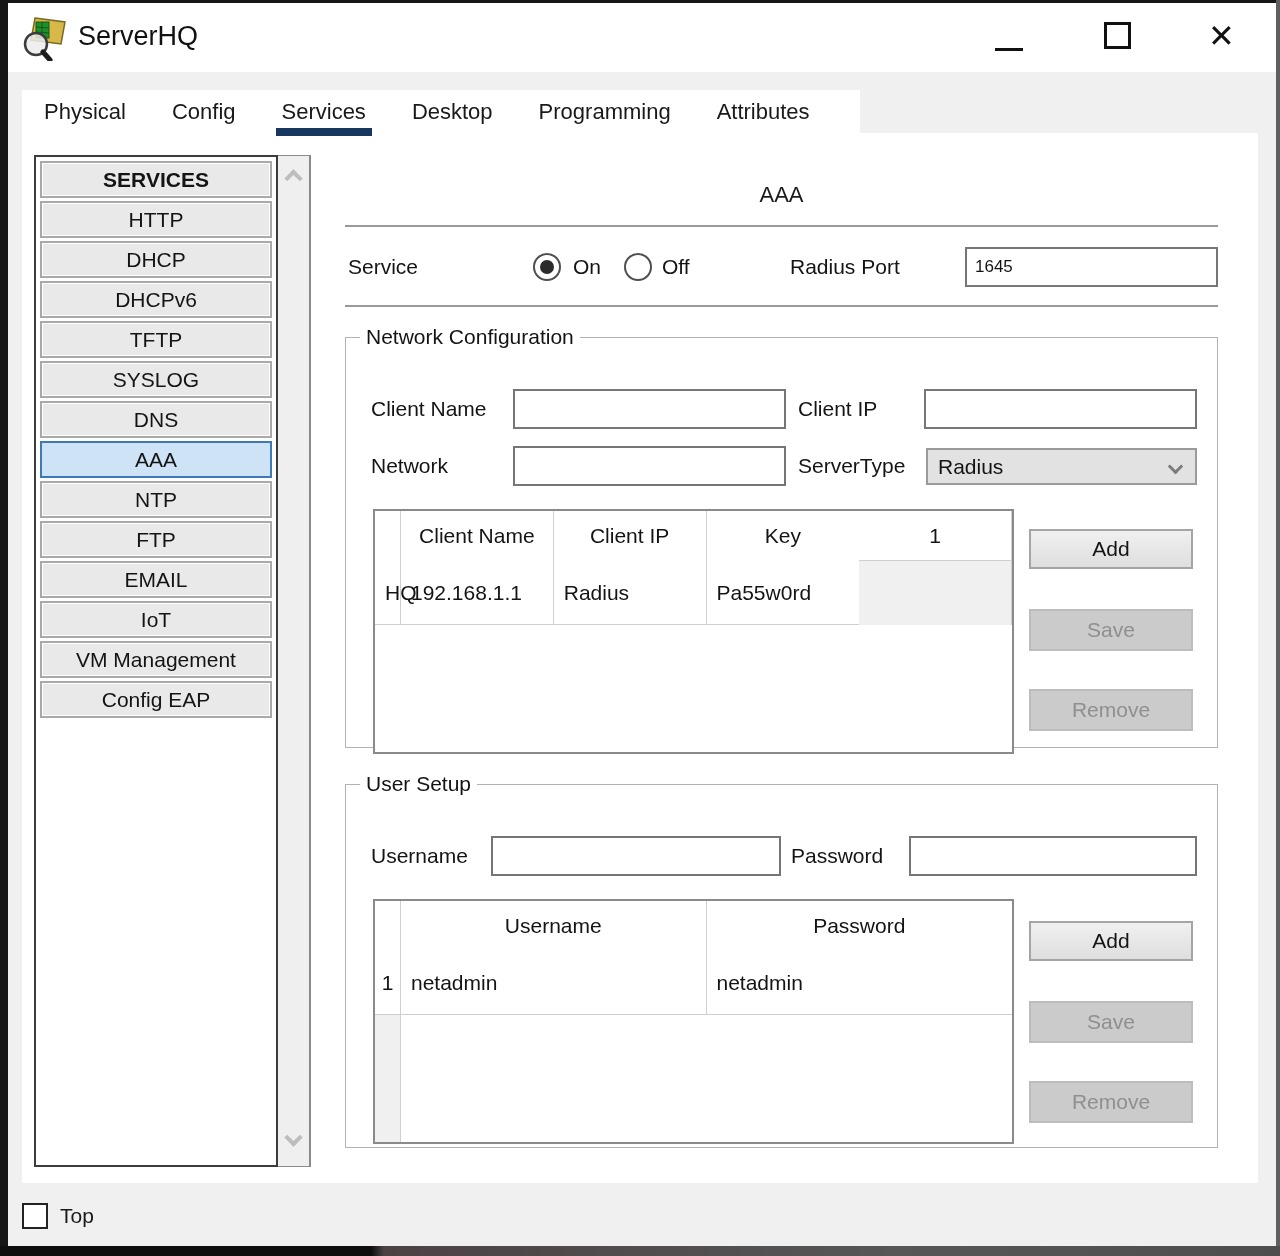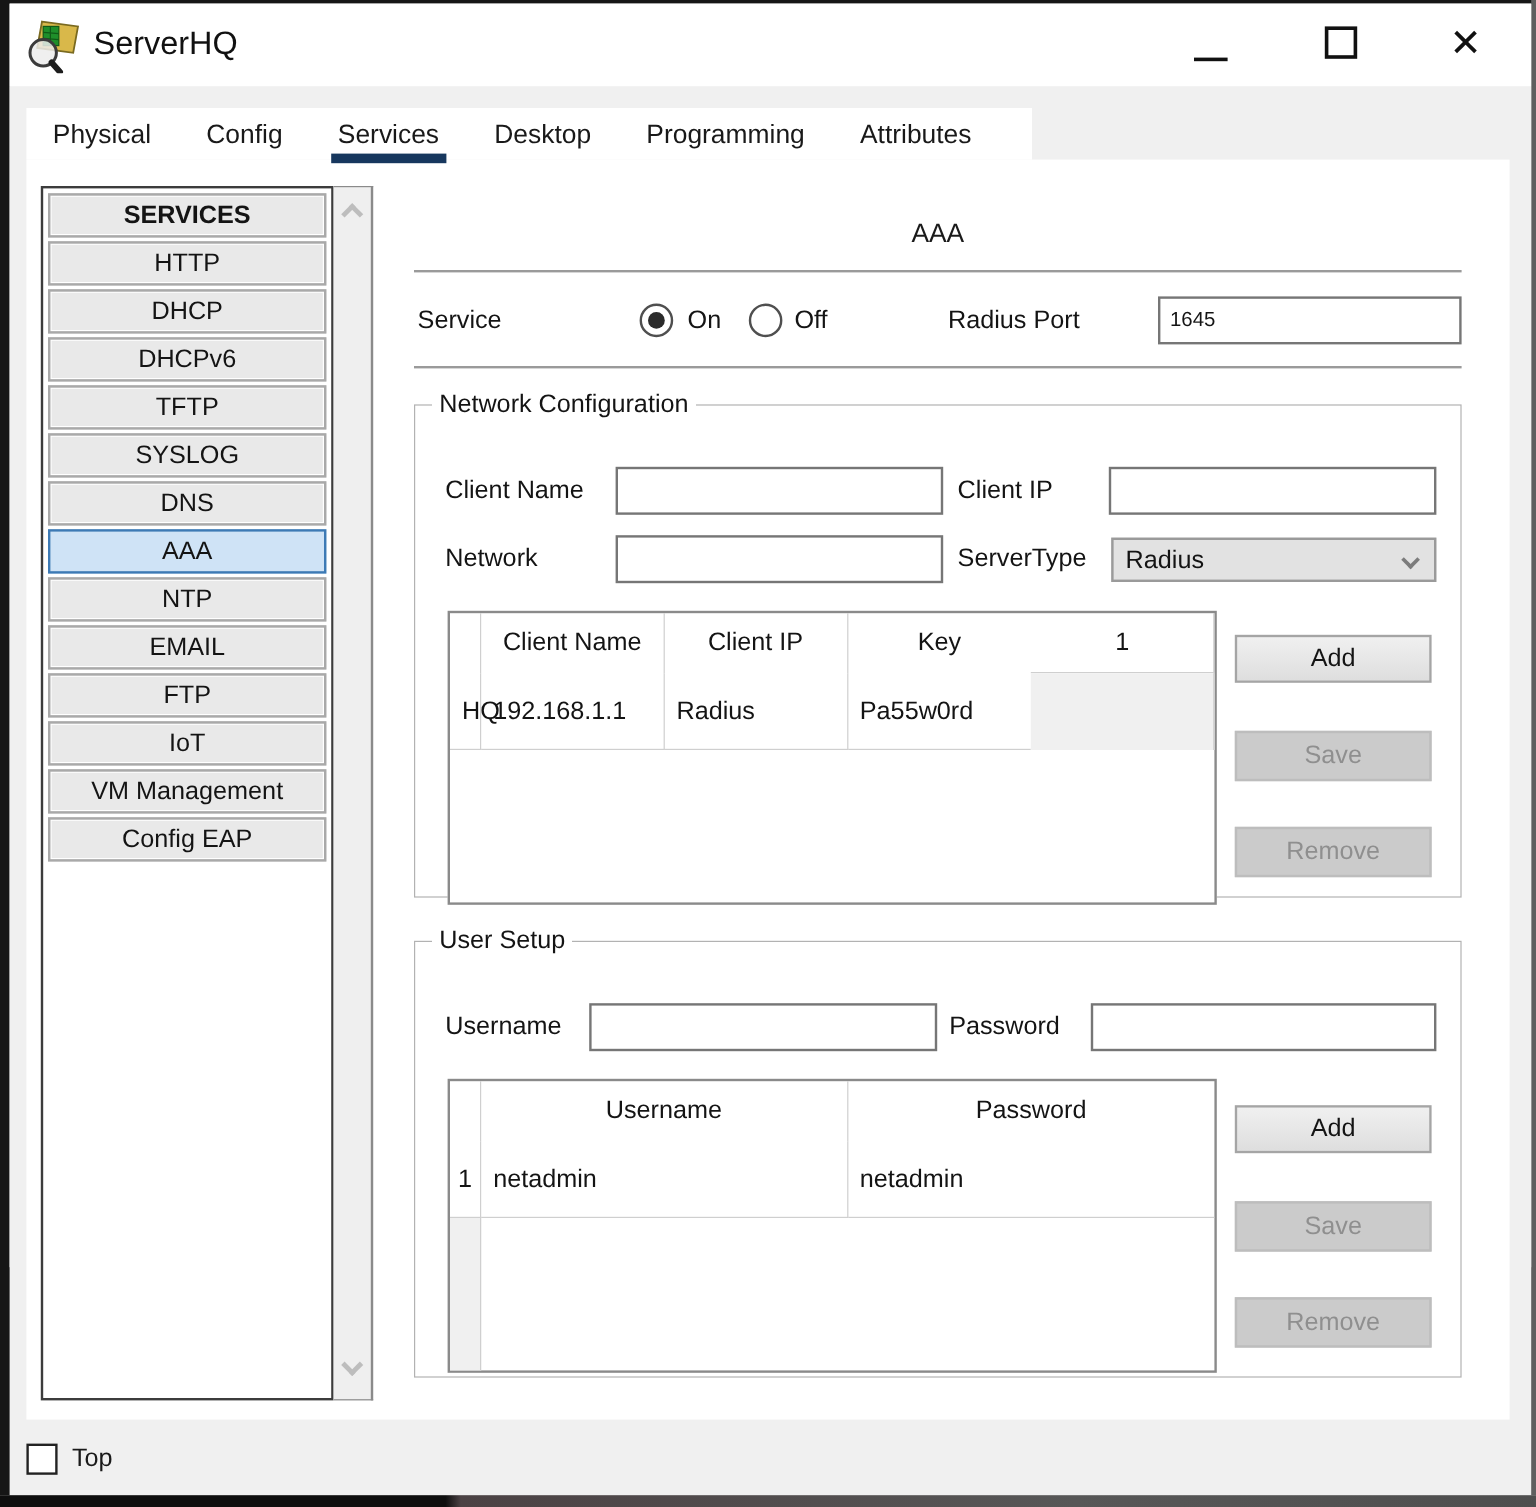--- a/index.html
+++ b/index.html
@@ -115,22 +115,22 @@
   <div class="abs" id="sidebar-list">
       <div class="svc-btn header">SERVICES</div>
       <div class="svc-btn">HTTP</div>
       <div class="svc-btn">DHCP</div>
       <div class="svc-btn">DHCPv6</div>
       <div class="svc-btn">TFTP</div>
       <div class="svc-btn">SYSLOG</div>
       <div class="svc-btn">DNS</div>
       <div class="svc-btn selected">AAA</div>
       <div class="svc-btn">NTP</div>
+      <div class="svc-btn">FTP</div>
       <div class="svc-btn">EMAIL</div>
-      <div class="svc-btn">FTP</div>
       <div class="svc-btn">IoT</div>
       <div class="svc-btn">VM Management</div>
       <div class="svc-btn">Config EAP</div>
     </div>
   <div class="abs" id="sidebar-scrollbar">
     <div class="chev" id="scroll-up-icon"></div>
     <div class="chev" id="scroll-down-icon"></div>
   </div>
 
   <div class="abs" id="aaa-title">AAA</div>

